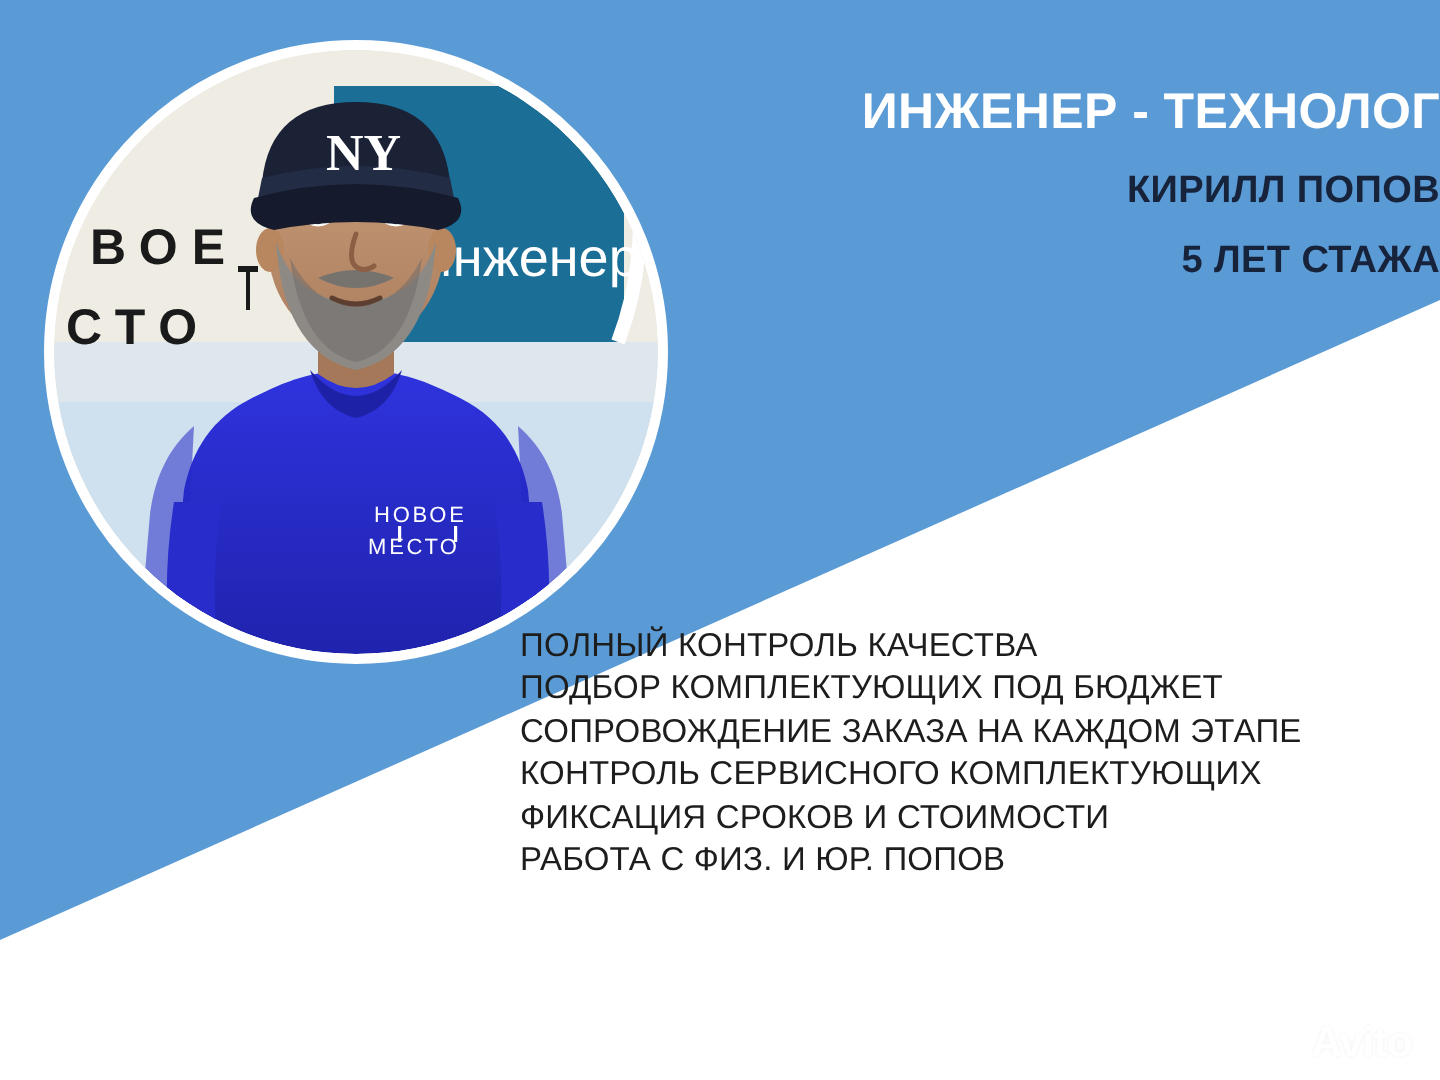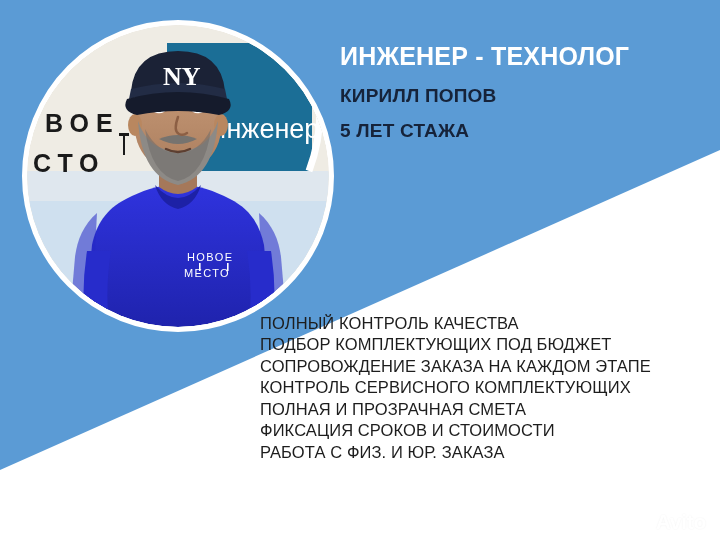--- a/index.html
+++ b/index.html
@@ -56,21 +56,21 @@
     background: #e8e4dc;
   }
   .portrait svg { display: block; }
 
   
   .headline-block {
     position: absolute;
     left: 340px;
     top: 42px;
     width: 380px;
-    text-align: left;
+    text-align: right;
   }
   .headline {
     font-size: 25px;
     font-weight: bold;
     color: #ffffff;
     letter-spacing: 0.2px;
     line-height: 1.15;
     margin: 0;
     white-space: nowrap;
   }
@@ -230,23 +230,22 @@
     <div class="headline">ИНЖЕНЕР - ТЕХНОЛОГ</div>
     <div class="subline">КИРИЛЛ ПОПОВ</div>
     <div class="subline second">5 ЛЕТ СТАЖА</div>
   </div>
 
   <div class="features">
     <span class="line">ПОЛНЫЙ КОНТРОЛЬ КАЧЕСТВА</span>
     <span class="line">ПОДБОР КОМПЛЕКТУЮЩИХ ПОД БЮДЖЕТ</span>
     <span class="line">СОПРОВОЖДЕНИЕ ЗАКАЗА НА КАЖДОМ ЭТАПЕ</span>
     <span class="line">КОНТРОЛЬ СЕРВИСНОГО КОМПЛЕКТУЮЩИХ</span>
-    <span class="line">ПОЛНАЯ И ПРОЗРАЧНАЯ СМЕТА</span>
     <span class="line">ФИКСАЦИЯ СРОКОВ И СТОИМОСТИ</span>
-    <span class="line">РАБОТА С ФИЗ. И ЮР. ЗАКАЗА</span>
+    <span class="line">РАБОТА С ФИЗ. И ЮР. ПОПОВ</span>
   </div>
 
   <div class="watermark">
     <svg width="22" height="22" viewBox="0 0 22 22">
       <circle cx="6.5" cy="7" r="5.4" fill="#ffffff" opacity="0.95"></circle>
       <circle cx="15.5" cy="5.5" r="3.4" fill="#ffffff" opacity="0.95"></circle>
       <circle cx="6" cy="17" r="3.6" fill="#ffffff" opacity="0.95"></circle>
       <circle cx="15" cy="15.5" r="5" fill="#ffffff" opacity="0.95"></circle>
     </svg>
     <span class="mark-text">Avito</span>

